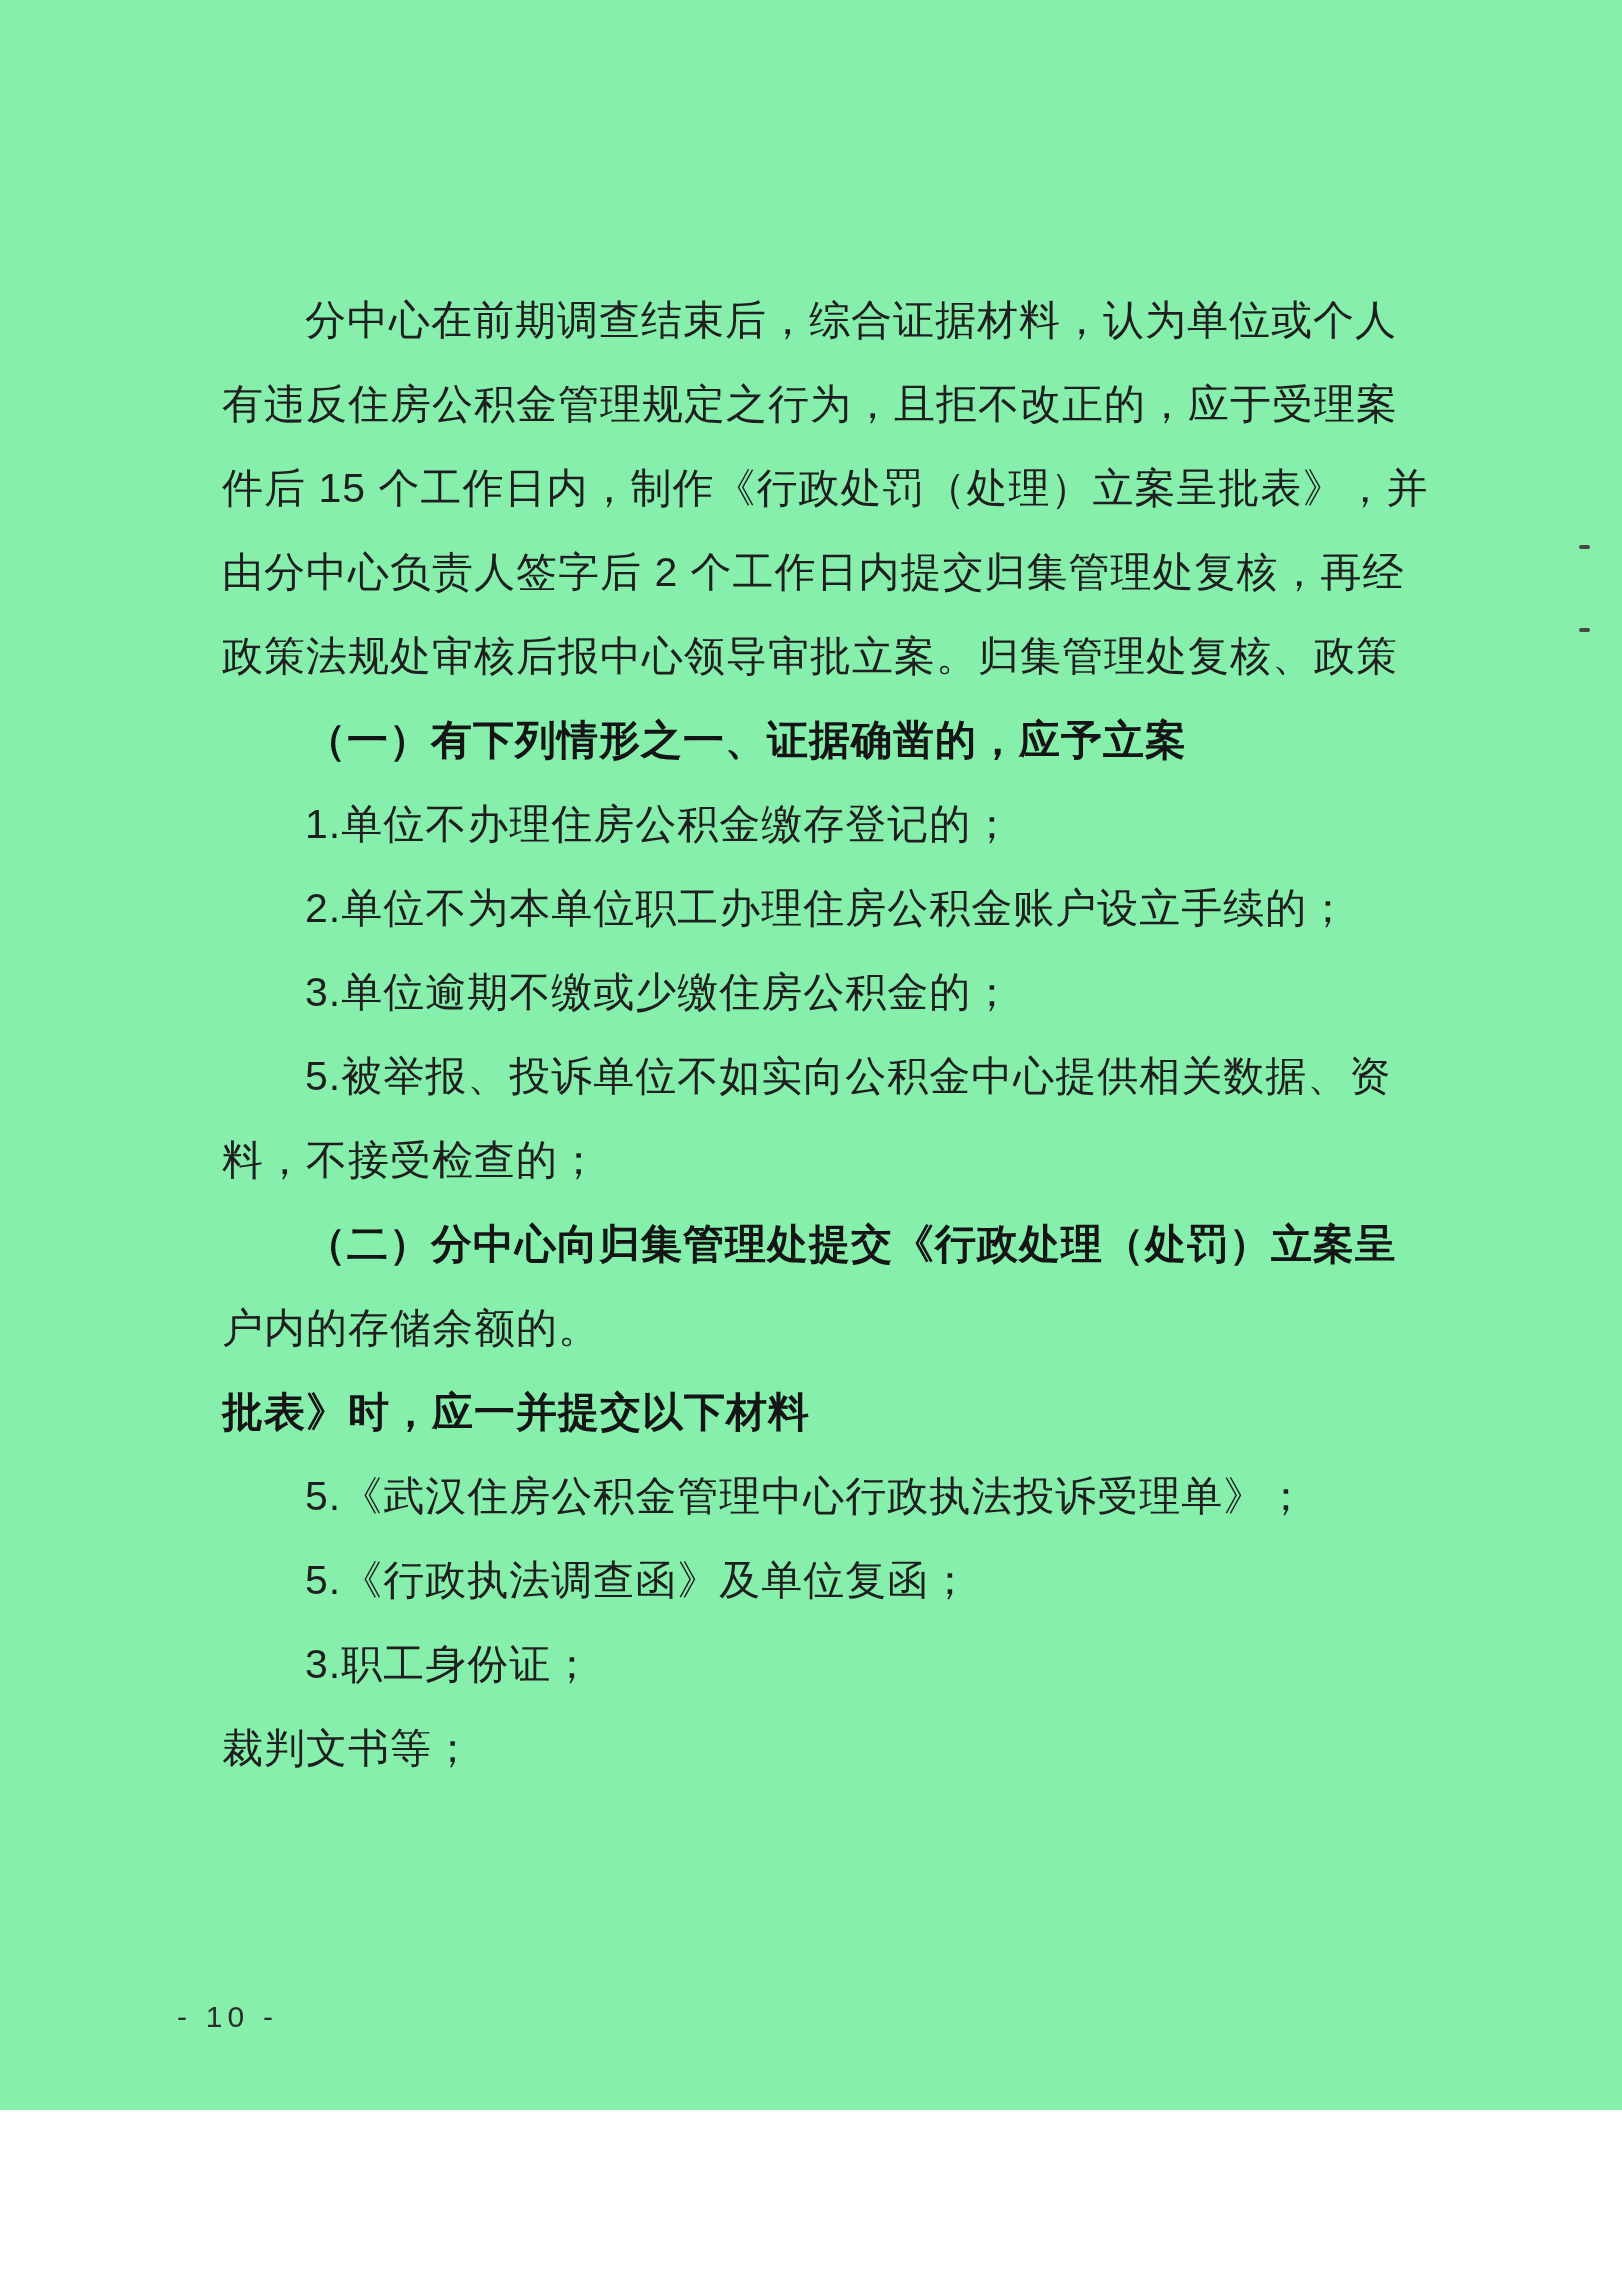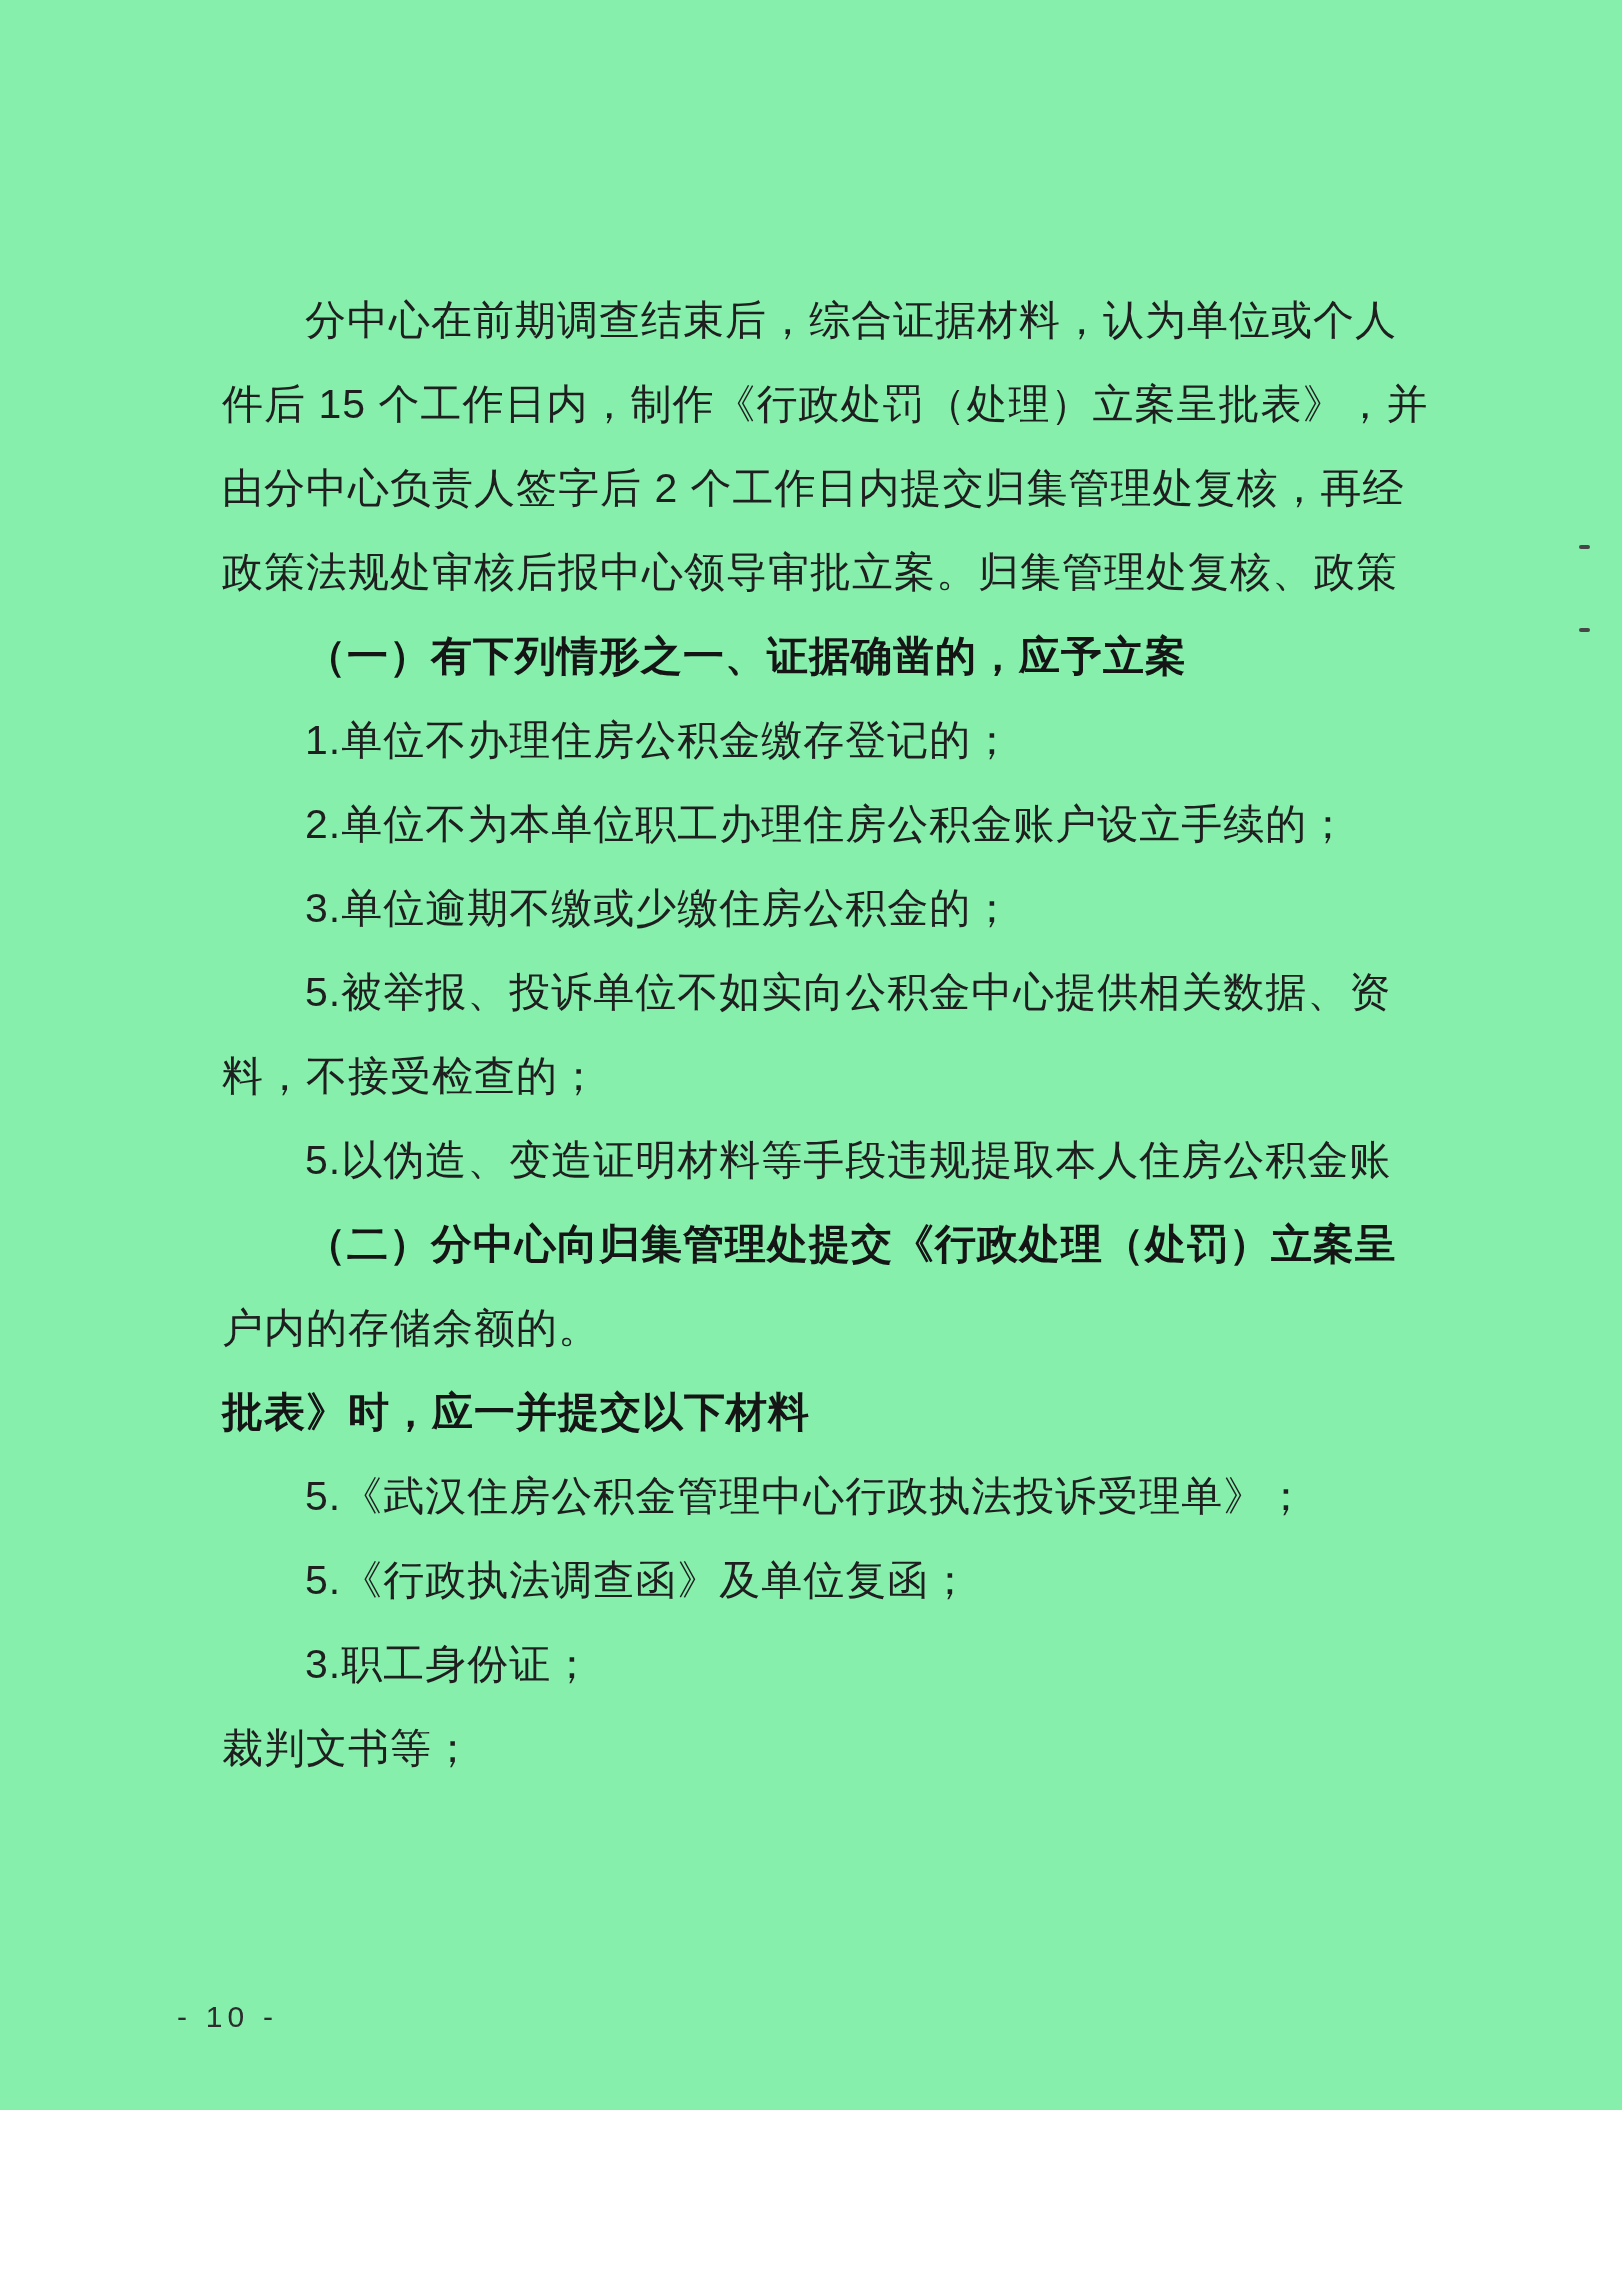--- a/index.html
+++ b/index.html
@@ -57,30 +57,30 @@
     opacity: 0.85;
   }
 </style>
 </head>
 <body>
 
 <div class="page">
 
   <main class="text-block">
       <p class="line indent">分中心在前期调查结束后，综合证据材料，认为单位或个人</p>
+      <p class="line">有违反住房公积金管理规定之行为，且拒不改正的，应于受理案</p>
       <p class="line">件后 15 个工作日内，制作《行政处罚（处理）立案呈批表》，并</p>
       <p class="line">由分中心负责人签字后 2 个工作日内提交归集管理处复核，再经</p>
       <p class="line">政策法规处审核后报中心领导审批立案。归集管理处复核、政策</p>
       <p class="line indent bold">（一）有下列情形之一、证据确凿的，应予立案</p>
       <p class="line indent">1.单位不办理住房公积金缴存登记的；</p>
       <p class="line indent">2.单位不为本单位职工办理住房公积金账户设立手续的；</p>
       <p class="line indent">3.单位逾期不缴或少缴住房公积金的；</p>
       <p class="line indent">5.被举报、投诉单位不如实向公积金中心提供相关数据、资</p>
       <p class="line">料，不接受检查的；</p>
-      <p class="line indent">5.以伪造、变造证明材料等手段违规提取本人住房公积金账</p>
       <p class="line indent bold">（二）分中心向归集管理处提交《行政处理（处罚）立案呈</p>
       <p class="line">户内的存储余额的。</p>
       <p class="line bold">批表》时，应一并提交以下材料</p>
       <p class="line indent">5.《武汉住房公积金管理中心行政执法投诉受理单》；</p>
       <p class="line indent">5.《行政执法调查函》及单位复函；</p>
       <p class="line indent">3.职工身份证；</p>
       <p class="line">裁判文书等；</p>
     </main>
 
   <div class="page-number">- 10 -</div>

